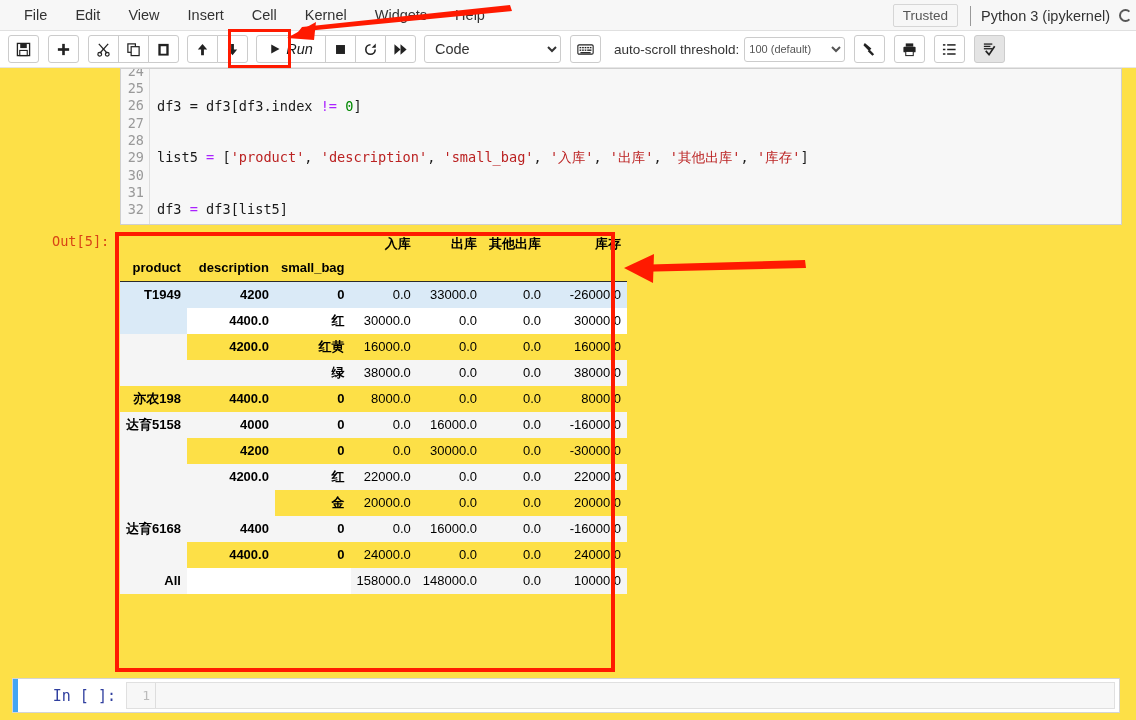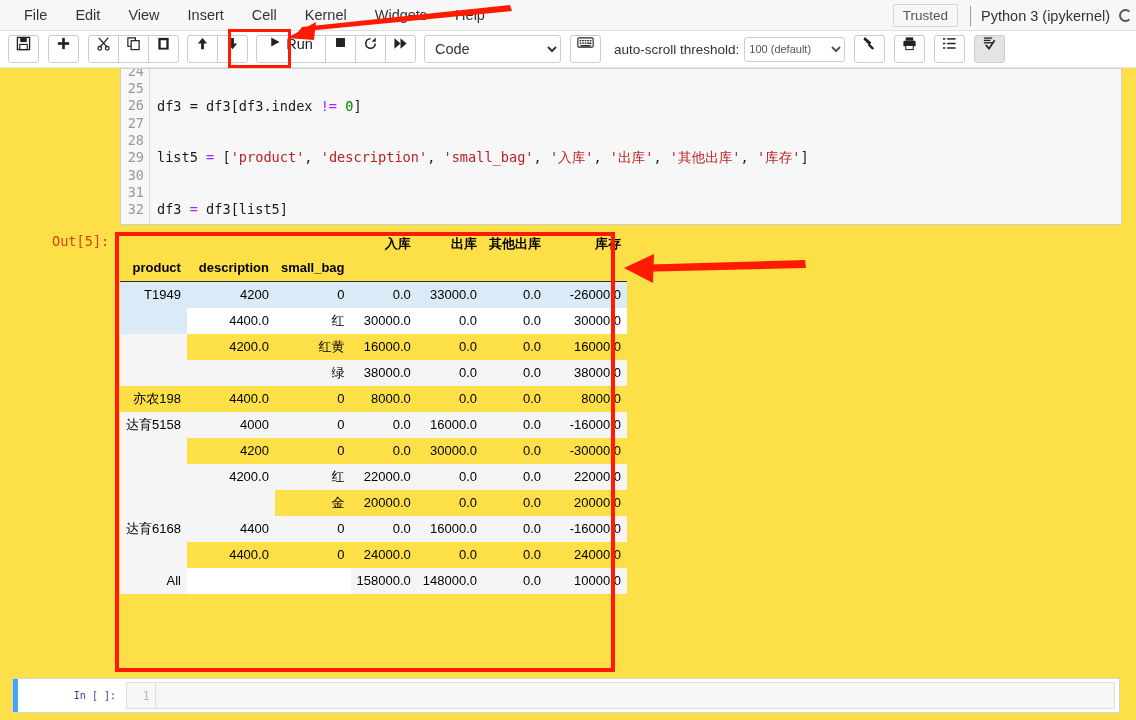--- a/index.html
+++ b/index.html
@@ -40,22 +40,22 @@
 
   
   .toolbar {
     position: absolute; top: 31px; left: 0; width: 1136px; height: 37px;
     background: #fff; border-bottom: 1px solid #e6e6e6;
     display: flex; align-items: center; padding-left: 8px;
   }
   .tgroup { display: flex; margin-right: 9px; }
   .tbtn {
     min-width: 31px; height: 28px; border: 1px solid #cccccc; background: #fff;
-    display: flex; justify-content: center;
-    font-size: 14px; color: #1a1a1a; margin-right: -1px; cursor: pointer;
+    display: flex; align-items: center; justify-content: center;
+    font-size: 14px; color: #1a1a1a; margin-right: -1px; cursor: pointer; font-style: italic;
   }
   .tbtn.first { border-radius: 3px 0 0 3px; }
   .tbtn.last  { border-radius: 0 3px 3px 0; }
   .tbtn.solo  { border-radius: 3px; margin-right: 0; }
   .tbtn.pressed { background: #e4e4e4; }
   .tbtn.run { min-width: 70px; padding: 0 9px; gap: 5px; font-size: 14.5px; }
   .sel-wrap { position: relative; margin-right: 9px; }
   select.celltype {
     height: 28px; width: 137px; border: 1px solid #ccc; border-radius: 3px;
     background: #fff; font-size: 14.5px; color: #333; padding-left: 6px;
@@ -106,39 +106,39 @@
     font-family: "Liberation Sans", sans-serif; font-size: 13px; color: #000;
   }
   table.df th, table.df td {
     padding: 4px 6px; text-align: right; vertical-align: middle;
     white-space: nowrap; line-height: 18px;
   }
   table.df thead th { font-weight: bold; border: none; }
   table.df thead tr.hdr-top th { padding-bottom: 2px; }
   table.df thead tr.hdr-idx th { }
   table.df thead tr.hdr-idx { border-bottom: 1px solid #2b2b2b; }
-  table.df tbody th { font-weight: normal; text-align: right; margin-left: 24px; }
+  table.df tbody th { font-weight: bold; text-align: right; margin-left: 24px; }
   tbody tr.alt td, tbody tr.alt th { background: #f5f5f5; }
   tbody tr.hl td, tbody tr.hl th { background: #daeaf7; }
   .c-prod { width: 62px; }
   .c-desc { width: 88px; }
   .c-bag  { width: 74px; }
   .c-num  { width: 62px; }
   .c-num2 { width: 80px; }
 
   
   .in-cell {
     position: absolute; left: 12px; top: 610px; width: 1108px; height: 35px;
     border: 1px solid #d4d4d4; background: #fff; display: flex; align-items: stretch;
   }
   .in-cell .sel-bar { width: 5px; background: #42A5F5; }
   .in-prompt {
     width: 108px; display: flex; align-items: center; justify-content: flex-end;
     padding-right: 10px; font-family: "DejaVu Sans Mono", monospace;
-    font-size: 10px; color: #303F9F;
+    font-size: 15px; color: #303F9F;
   }
   .in-editor {
     flex: 1; background: #f7f7f7; border: 1px solid #e0e0e0; margin: 3px 4px 3px 0;
     position: relative;
   }
   .in-editor .gut {
     position: absolute; left: 0; top: 0; width: 29px; height: 100%;
     border-right: 1px solid #ddd; color: #bbb; font-size: 13px;
     font-family: "DejaVu Sans Mono", monospace; display:flex;
     align-items:center; justify-content:flex-end; padding-right:5px;

